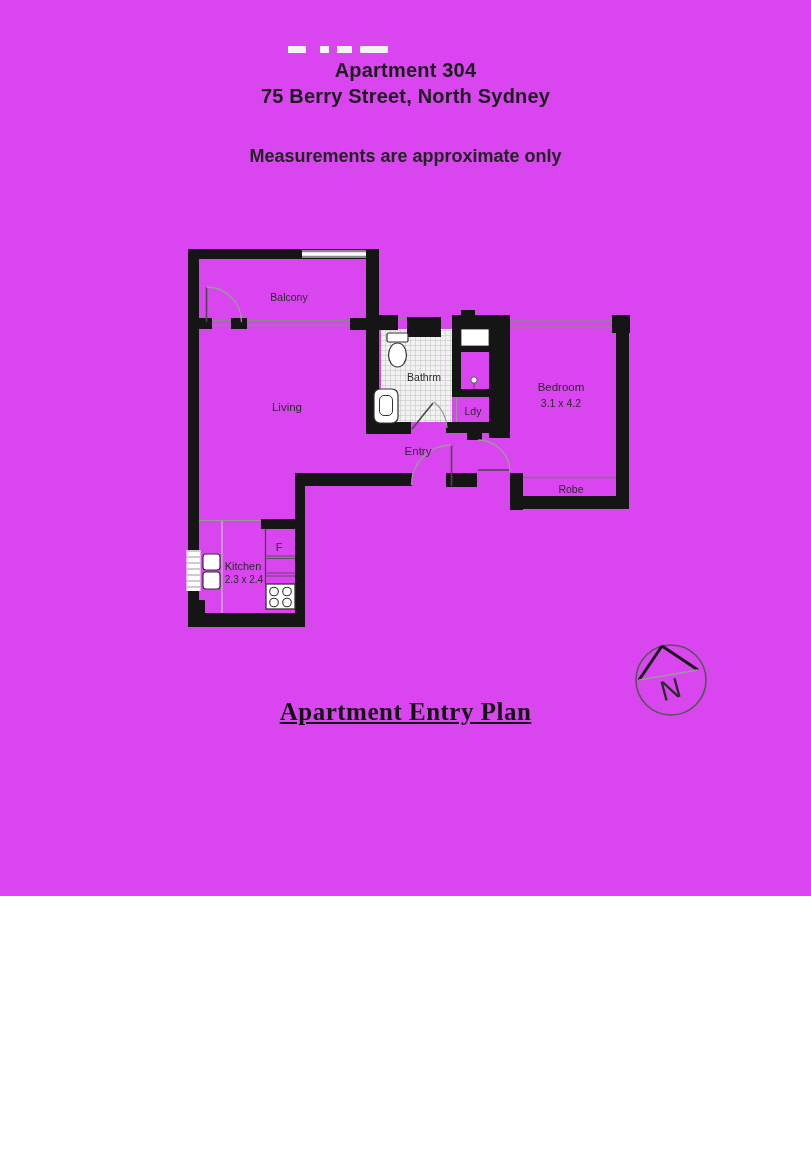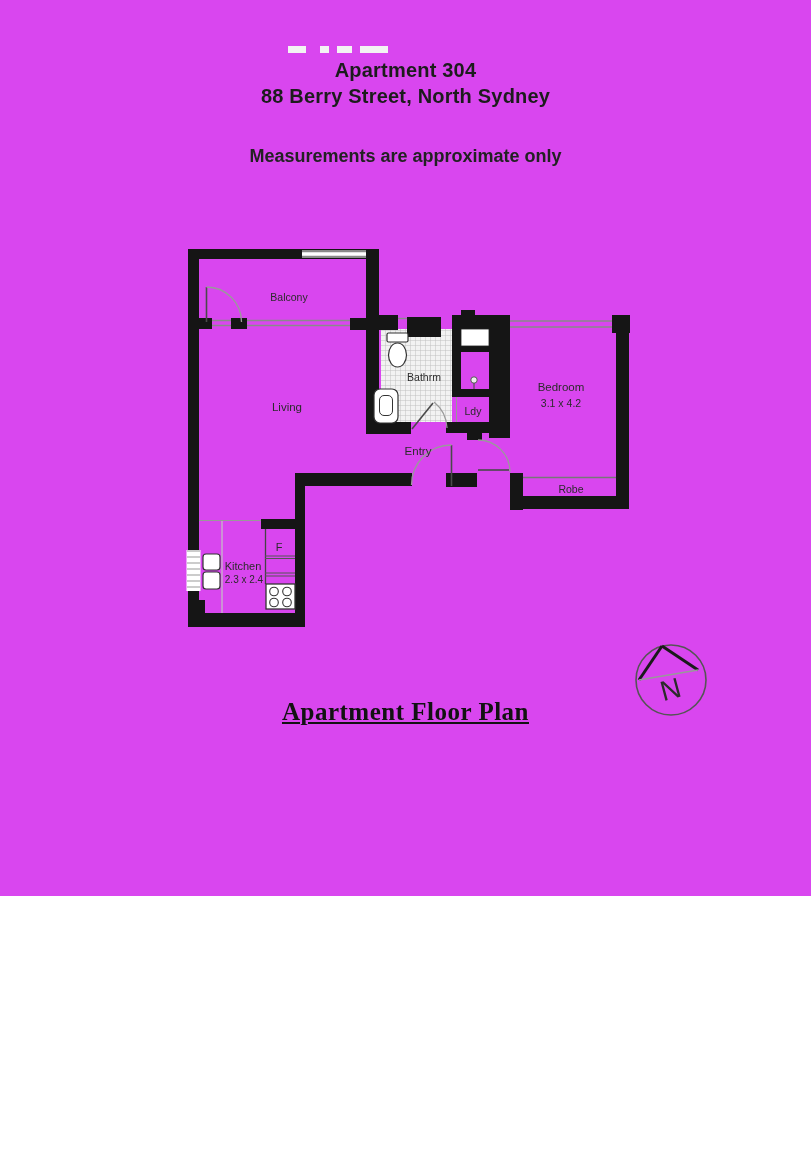--- a/index.html
+++ b/index.html
@@ -19,21 +19,21 @@
   .leaf{stroke:#4a4a4a;stroke-width:1.6;}
   .fix{fill:#ffffff;stroke:#333;stroke-width:1.2;}
 </style>
 </head>
 <body>
 
 <div class="page">
 
   <div class="header">
     <div class="title-line">Apartment 304</div>
-    <div class="title-line">88 Berry Street, North Sydney</div>
+    <div class="title-line">75 Berry Street, North Sydney</div>
     <div class="disclaimer">Measurements are approximate only</div>
   </div>
 
   <svg class="plan" width="811" height="1150" viewBox="0 0 811 1150">
     <defs>
       <pattern id="tile" width="5" height="5" patternUnits="userSpaceOnUse">
         <rect width="5" height="5" fill="#f2f2f2"></rect>
         <path d="M0 0H5M0 0V5" stroke="#c0c0c0" stroke-width="1"></path>
       </pattern>
     </defs>
@@ -156,15 +156,15 @@
 
     <g>
       <circle cx="671" cy="680" r="35" fill="none" stroke="#555" stroke-width="1.6"></circle>
       <path d="M662 646 L639 680" stroke="#1a1a1a" stroke-width="3" fill="none"></path>
       <path d="M662 646 L698 670" stroke="#1a1a1a" stroke-width="3" fill="none"></path>
       <path d="M639 680 L698 670" stroke="#999" stroke-width="1.4" fill="none"></path>
       <text class="lbl" x="670" y="699" font-size="28" text-anchor="middle" transform="rotate(-15 670 687)" fill="#111">N</text>
     </g>
   </svg>
 
-  <div class="footer">Apartment Floor Plan</div>
+  <div class="footer">Apartment Entry Plan</div>
 
 </div>
 
 </body></html>

